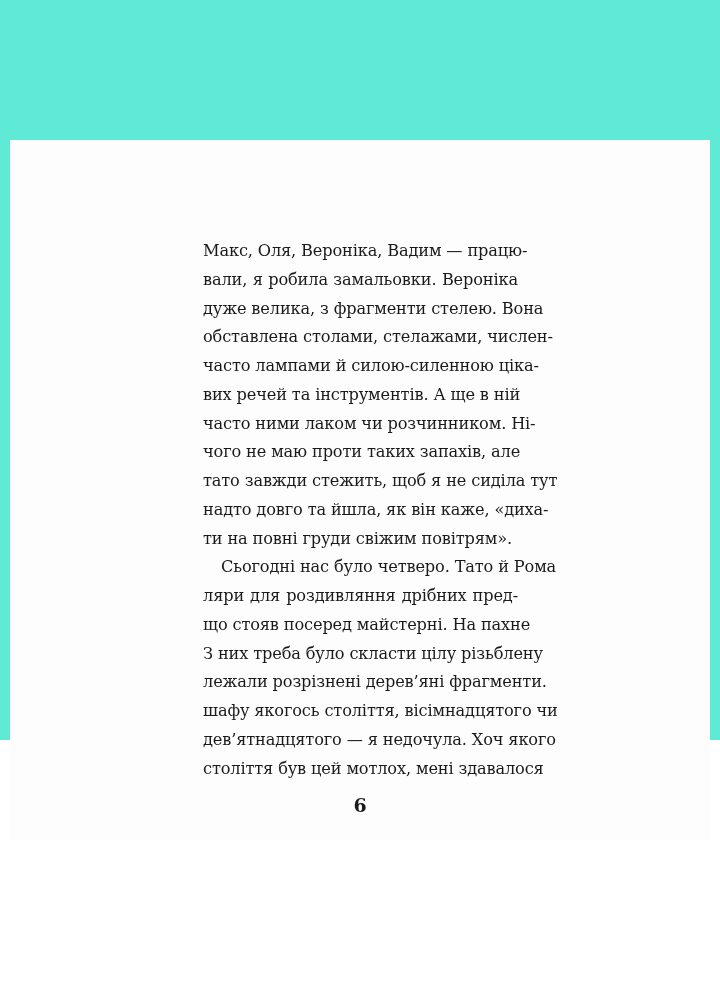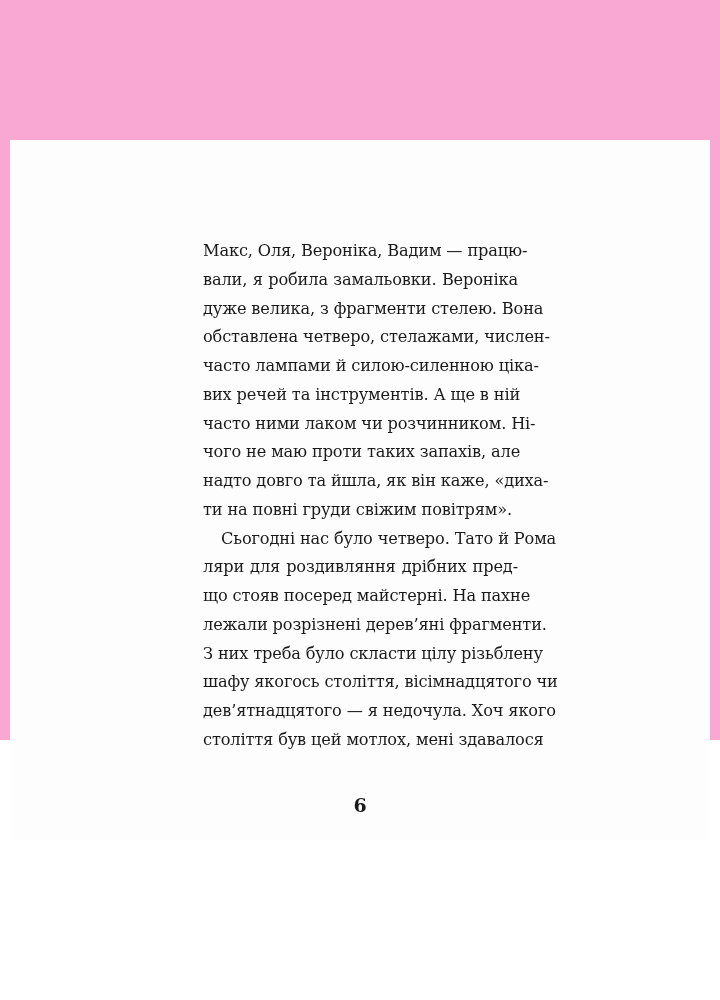--- a/index.html
+++ b/index.html
@@ -10,21 +10,21 @@
     body {
       width: 720px;
       height: 1000px;
       position: relative;
       overflow: hidden;
     }
     .page {
       position: absolute;
       left: 0; top: 0;
       width: 720px; height: 740px;
-      background: #f9a8d4;
+      background: #5eead4;
     }
     .page-tint {
       position: absolute;
       left: 10px; top: 140px;
       width: 700px; height: 700px;
       background: #fdfdfd;
     }
     .text-block {
       position: absolute;
       left: 203px;
@@ -65,32 +65,33 @@
 <body>
 
 <div class="page">
   <div class="page-tint"></div>
 
   <div class="text-block">
 
     <span class="line">Макс, Оля, Вероніка, Вадим — працю-</span>
     <span class="line">вали, я робила замальовки. Вероніка</span>
     <span class="line">дуже велика, з фрагменти стелею. Вона</span>
-    <span class="line">обставлена четверо, стелажами, числен-</span>
+    <span class="line">обставлена столами, стелажами, числен-</span>
     <span class="line">часто лампами й силою-силенною ціка-</span>
     <span class="line">вих речей та інструментів. А ще в ній</span>
     <span class="line">часто ними лаком чи розчинником. Ні-</span>
     <span class="line">чого не маю проти таких запахів, але</span>
+    <span class="line">тато завжди стежить, щоб я не сиділа тут</span>
     <span class="line">надто довго та йшла, як він каже, «диха-</span>
     <span class="line last">ти на повні груди свіжим повітрям».</span>
 
     <span class="line indent">Сьогодні нас було четверо. Тато й Рома</span>
     <span class="line">ляри для роздивляння дрібних пред-</span>
     <span class="line">що стояв посеред майстерні. На пахне</span>
+    <span class="line">З них треба було скласти цілу різьблену</span>
     <span class="line">лежали розрізнені дерев’яні фрагменти.</span>
-    <span class="line">З них треба було скласти цілу різьблену</span>
     <span class="line">шафу якогось століття, вісімнадцятого чи</span>
     <span class="line">дев’ятнадцятого — я недочула. Хоч якого</span>
     <span class="line">століття був цей мотлох, мені здавалося</span>
   </div>
 
   <div class="page-number">6</div>
 </div>
 
 </body></html>

